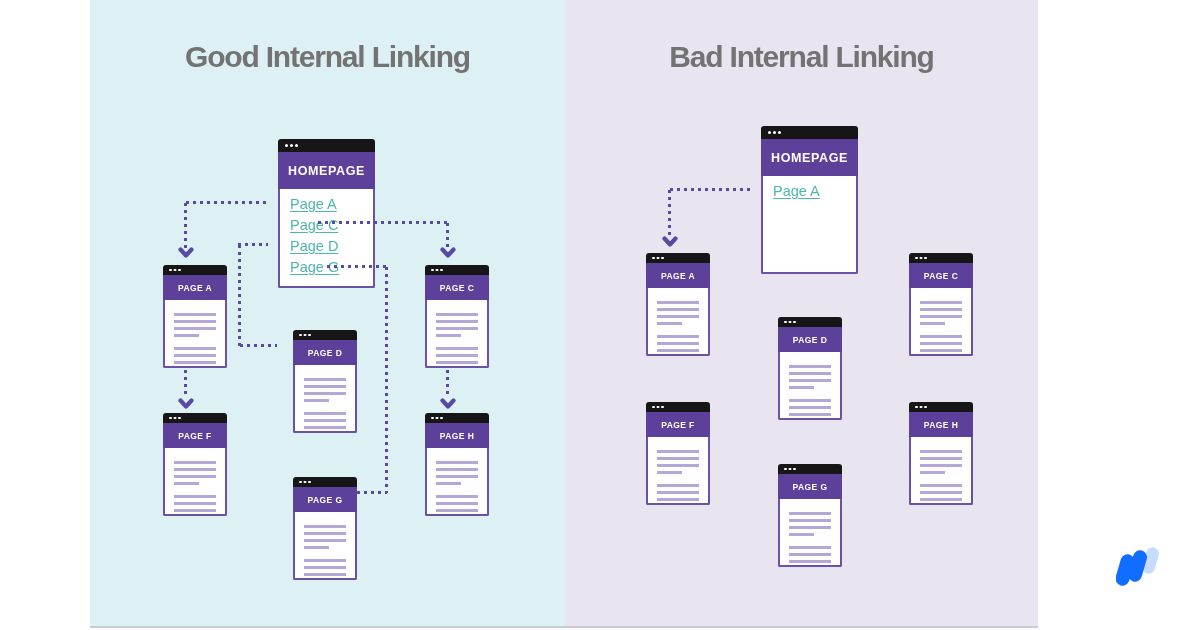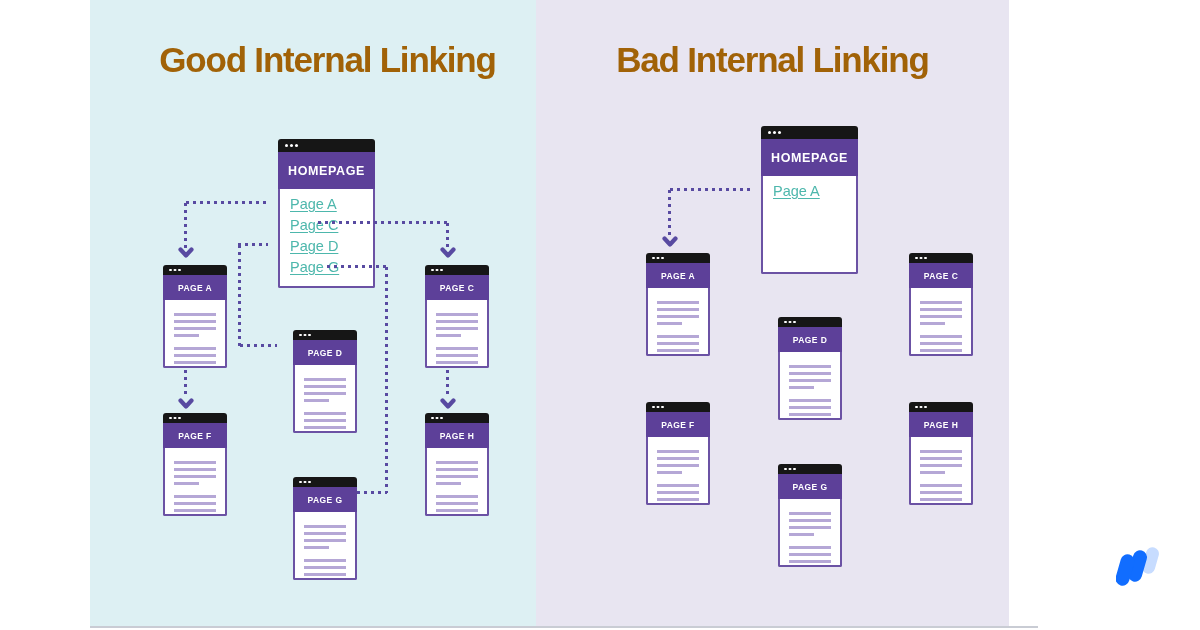--- a/index.html
+++ b/index.html
@@ -6,26 +6,26 @@
   html,body { background:#ffffff; }
   .stage {
     position: relative;
     width: 1200px; height: 630px;
     background: #ffffff;
     overflow: hidden;
     font-family: "Liberation Sans", "DejaVu Sans", sans-serif;
   }
   .panel { position: absolute; top: 0; height: 628px; }
   .panel-good { left: 90px;  width: 475px; background: #ddf0f3; }
-  .panel-bad  { left: 536px; width: 473px; background: #e8e5f1; }
+  .panel-bad  { left: 565px; width: 473px; background: #e8e5f1; }
   .panel-title {
     position: absolute; top: 40px; left: 0; width: 100%;
     text-align: center;
-    font-size: 35px; font-weight: 800; letter-spacing: -1.2px;
-    color: #a16207;
+    font-size: 30px; font-weight: 800; letter-spacing: -1.2px;
+    color: #737373;
   }
 
   
   .window { position: absolute; z-index: 1; padding-left: 16px; }
   .win-bar {
     background: #161616; border-radius: 3px 3px 0 0;
     display: flex; align-items: center; padding-left: 7px;
   }
   .win-dots {
     width: 3px; height: 3px; border-radius: 50%; background: #fff;

